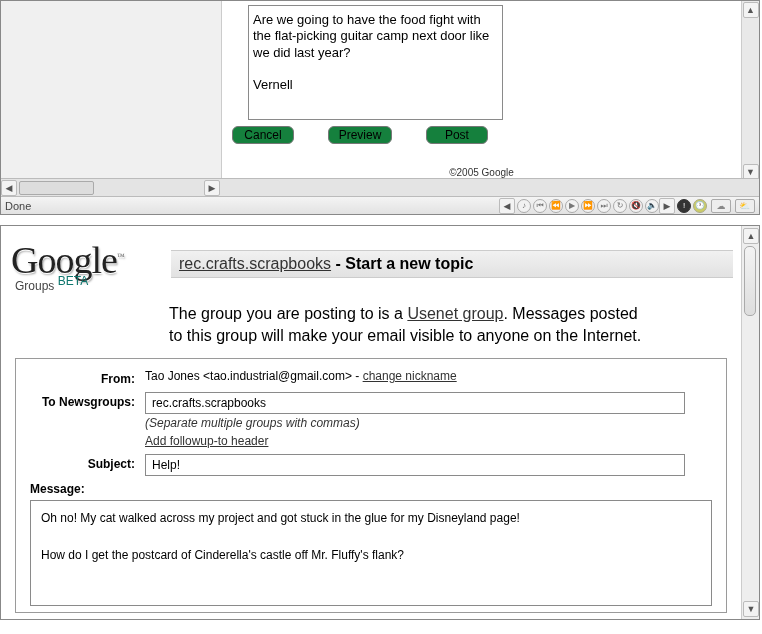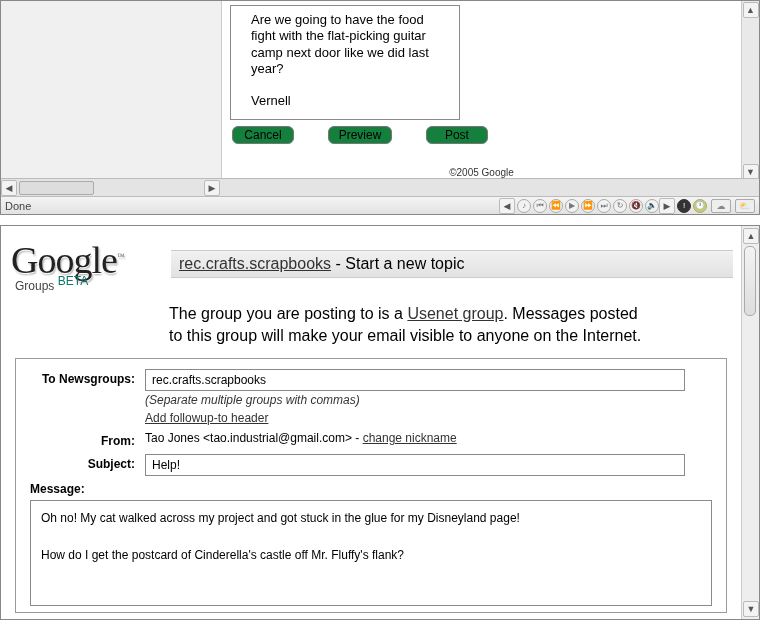--- a/index.html
+++ b/index.html
@@ -49,25 +49,25 @@
     background: #f3f3f3;
     border: 1px solid #bbb;
     margin: 1px auto;
     border-radius: 2px;
     font-size: 9px;
     line-height: 14px;
     text-align: center;
     color: #555;
   }
   .compose-body {
-    width: 230px;
+    width: 255px;
     height: 115px;
     border: 1px solid #8a8a8a;
-    margin: 4px 0 0 8px;
-    padding: 6px 20px;
+    margin: 4px 0 0 26px;
+    padding: 6px 4px;
     font-size: 13px;
     line-height: 1.25;
     white-space: pre-wrap;
     background: #fff;
   }
   .btnrow {
     margin: 6px 0 0 10px;
   }
   .wbtn {
     display: inline-block;
@@ -221,21 +221,21 @@
   .header-bar {
     flex: 1;
     margin-top: 16px;
     background: linear-gradient(#f1f1f1,#e2e2e2);
     border-top: 1px solid #ccc;
     border-bottom: 1px solid #ccc;
     padding: 4px 8px;
     font-size: 16px;
   }
   .header-bar a { color: #333; text-decoration: underline; }
-  .header-bar b { font-weight: normal; }
+  .header-bar b { font-weight: bold; }
   
   .notice {
     margin: 10px 0 10px 160px;
     font-size: 16px;
     line-height: 1.4;
   }
   .notice a { color: #333; text-decoration: underline; }
   
   .form-area {
     margin: 0 6px 6px 6px;
@@ -342,34 +342,34 @@
       </div>
     </div>
 
     <div class="notice">
       <span>The group you are posting to is a </span><a href="#">Usenet group</a><span>. Messages posted</span><br>
       <span>to this group will make your email visible to anyone on the Internet.</span>
     </div>
 
     <div class="form-area">
       <div class="frow">
+        <div class="flabel">From:</div>
+        <div class="fval static">
+          <span>Tao Jones &lt;tao.industrial@gmail.com&gt; - </span><a href="#">change nickname</a>
+        </div>
+      </div>
+      <div class="frow">
         <div class="flabel">To Newsgroups:</div>
         <div class="fval">
           <input class="tinput" type="text" value="rec.crafts.scrapbooks" style="">
           <div class="hint">(Separate multiple groups with commas)</div>
           <div class="addf"><a href="#">Add followup-to header</a></div>
         </div>
       </div>
       <div class="frow">
-        <div class="flabel">From:</div>
-        <div class="fval static">
-          <span>Tao Jones &lt;tao.industrial@gmail.com&gt; - </span><a href="#">change nickname</a>
-        </div>
-      </div>
-      <div class="frow">
         <div class="flabel">Subject:</div>
         <div class="fval">
           <input class="tinput" type="text" value="Help!" style="">
         </div>
       </div>
       <div class="msglabel">Message:</div>
       <div class="msgbox">Oh no! My cat walked across my project and got stuck in the glue for my Disneyland page!
 
 How do I get the postcard of Cinderella's castle off Mr. Fluffy's flank?
 

